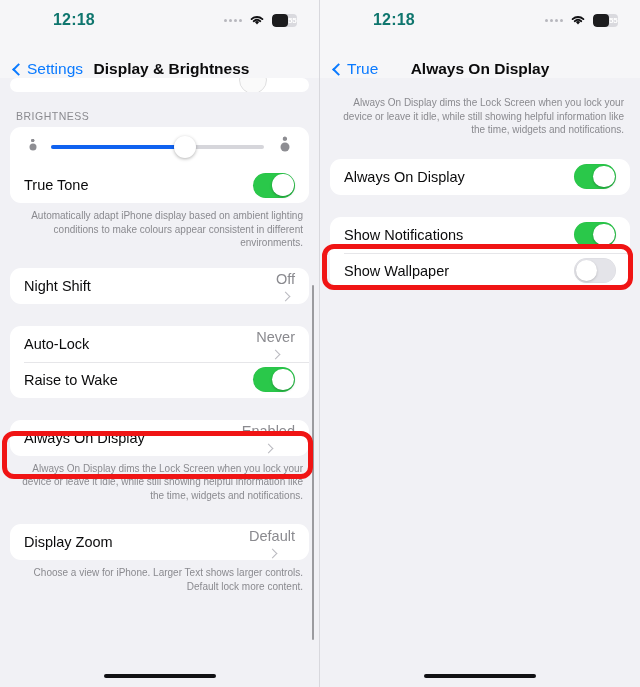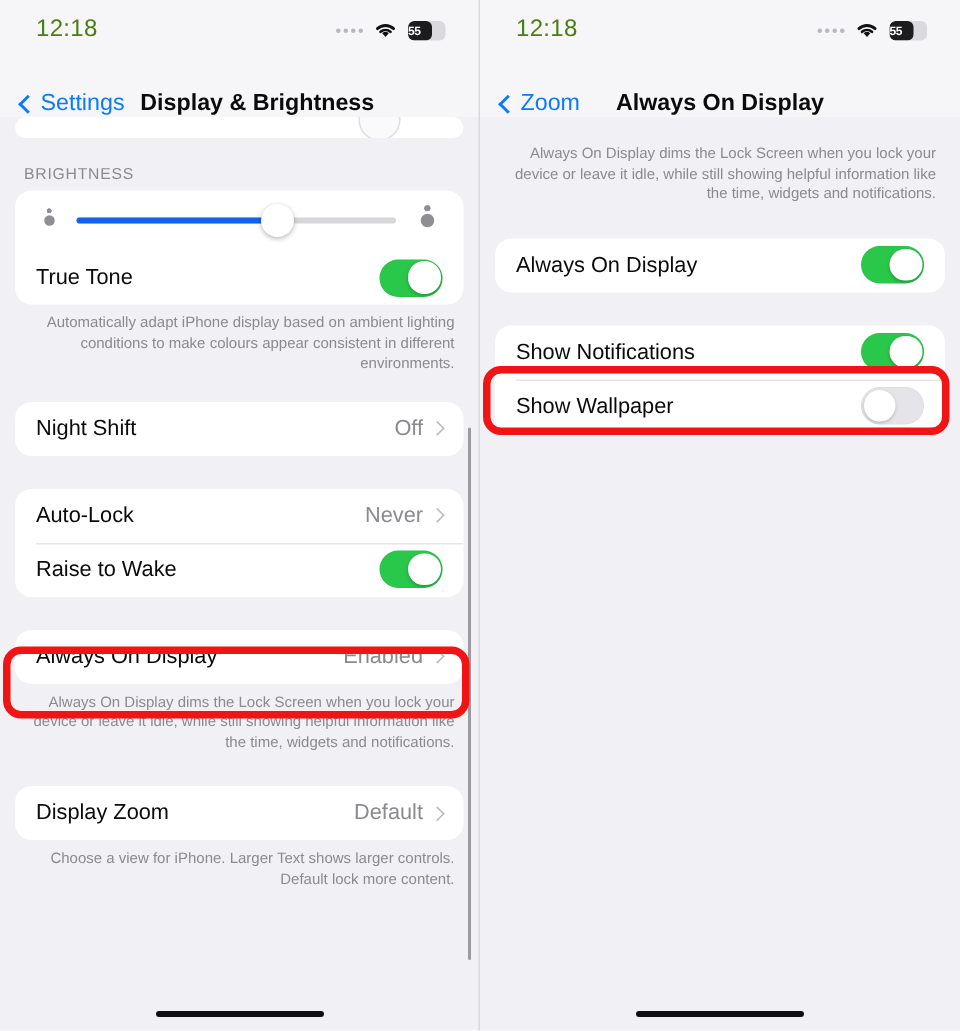--- a/index.html
+++ b/index.html
@@ -17,37 +17,37 @@
   }
   .phone.left { border-right:1px solid #d8d8dd; }
 
   
   .statusbar {
     height:40px; position:relative; z-index:5;
     display:flex; align-items:center; justify-content:space-between;
     padding:0 22px 0 24px;
     background:#f6f6f8;
   }
-  .clock { font-size:16px; font-weight:normal; color:#4d7c0f; letter-spacing:.2px; }
+  .clock { font-size:16px; font-weight:bold; color:#0f766e; letter-spacing:.2px;margin-left:29px; }
   .status-right { display:flex; align-items:center; gap:7px; }
   .dots { display:flex; gap:2px; align-items:flex-end; }
   .dots i { display:block; width:3px; height:3px; border-radius:50%; background:#b7b7bd; }
   .wifi { width:16px; height:12px; position:relative; }
   .battery {
     position:relative; width:25px; height:13px; border-radius:4px;
     background:#d9d9de; overflow:hidden;
     display:flex; align-items:center;
   }
   .battery .fill {
     position:absolute; left:0; top:0; bottom:0; width:62%;
     background:#1c1c1e; border-radius:4px;
   }
   .battery .lvl {
     position:relative; z-index:2; font-size:8px; font-weight:bold;
-    color:#ffffff; padding-left:0; letter-spacing:-0.2px;
+    color:#ffffff; padding-left:16px; letter-spacing:-0.2px;
   }
 
   
   .navbar {
     height:38px; position:relative; z-index:5;
     display:flex; align-items:flex-end;
     background:#f6f6f8;
     padding:0 14px;
   }
   .back {
@@ -75,21 +75,21 @@
   }
   .row {
     display:flex; align-items:center; justify-content:space-between;
     padding:0 14px; height:36px; position:relative; cursor:pointer;
   }
   .row + .row::before {
     content:""; position:absolute; left:14px; right:0; top:0;
     height:1px; background:#e6e6e9;
   }
   .row .label { font-size:14.5px; color:#0b0b0c; }
-  .row .right { display:flex; align-items:center; gap:6px; }
+  .row .right { display:flex; align-items:center; gap:6px;flex-direction:column; }
   .row .value { font-size:14.5px; color:#8a8a8f; }
   .chev-right {
     width:7px; height:7px; border-top:1.8px solid #b9b9bf;
     border-right:1.8px solid #b9b9bf; transform:rotate(45deg);
   }
 
   .section-header {
     font-size:10.5px; color:#8a8a8f; letter-spacing:.5px;
     padding:0 6px 5px 6px;
   }
@@ -346,21 +346,21 @@
           <div class="fill"></div>
           <div class="lvl">55</div>
 
         </div>
       </div>
     </div>
 
     <div class="navbar">
       <div class="back">
         <span class="chev-left"></span>
-        <span>Zoom</span>
+        <span>True</span>
       </div>
       <div class="nav-title">Always On Display</div>
     </div>
 
     <div class="content">
       <div class="gap-m"></div>
       <div class="footnote" style="padding-top:0;">Always On Display dims the Lock Screen when you lock your device or leave it idle, while still showing helpful information like the time, widgets and notifications.</div>
 
       <div class="gap-l"></div>
 

